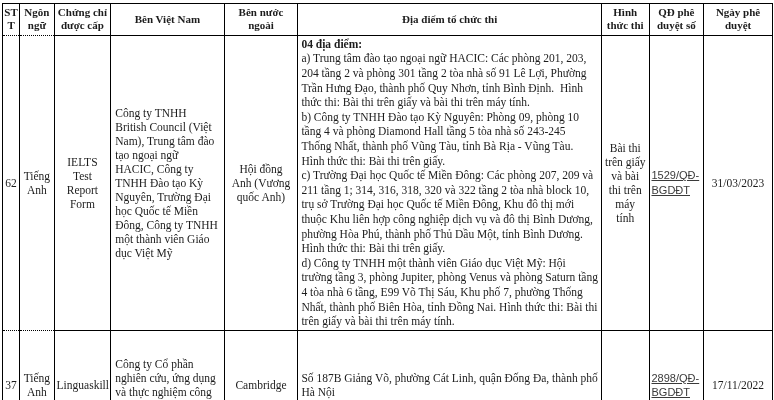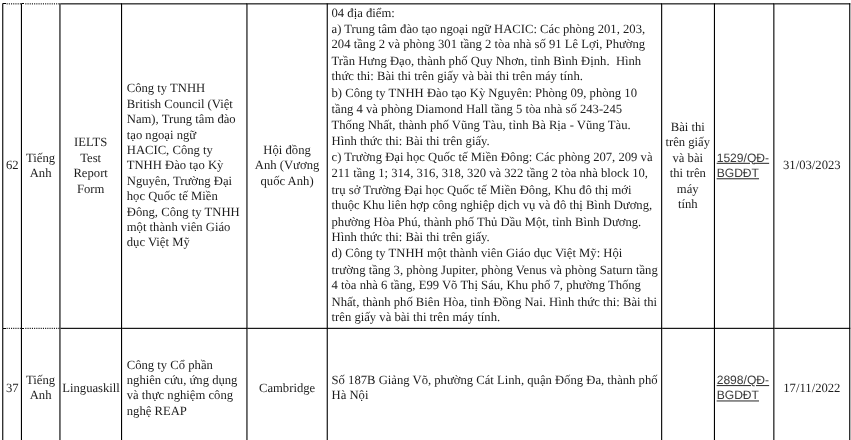--- a/index.html
+++ b/index.html
@@ -47,21 +47,21 @@
   td.loc  {
     vertical-align: top;
     text-align: left;
     padding: 1px 3px 1px 3px;
   }
   td.loc p {
     margin: 0;
     white-space: pre-wrap;
     line-height: 14.6px;
   }
-  td.loc p.bold { font-weight: normal; }
+  td.loc p.bold { font-weight: bold; }
   td.vn { padding: 1px 4px; }
   td.foreign { padding: 1px 7px; font-family: Liberation Serif, serif; }
   td.format { padding: 2px 3px; }
   td.qd { text-align: left; padding: 1px 1px 1px 2px; }
   a.doc-link {
     font-family: "Liberation Sans", sans-serif;
     font-size: 11px;
     color: #3a3a3a;
     text-decoration: underline;
     word-break: break-word;
@@ -77,20 +77,31 @@
       <col style="width:56px">
     <col style="width:112px">
       <col style="width:73px">
       <col style="width:300px">
     <col style="width:47px">
       <col style="width:54px">
       <col style="width:68px">
   </colgroup>
 
   <tbody>
+      <tr class="header-row">
+    <th class="dot-b brk">STT</th>
+    <th class="dot-b">Ngôn ngữ</th>
+    <th>Chứng chỉ được cấp</th>
+    <th>Bên Việt Nam</th>
+    <th>Bên nước ngoài</th>
+    <th>Địa điểm tổ chức thi</th>
+    <th>Hình thức thi</th>
+    <th>QĐ phê duyệt số</th>
+    <th>Ngày phê duyệt</th>
+  </tr>
 
   <tr class="row-main">
     <td class="dot-t dot-b">62</td>
     <td class="dot-t dot-b">Tiếng Anh</td>
     <td>IELTS Test Report Form</td>
     <td class="left vn">Công ty TNHH British Council (Việt Nam), Trung tâm đào tạo ngoại ngữ HACIC, Công ty TNHH Đào tạo Kỳ Nguyên, Trường Đại học Quốc tế Miền Đông, Công ty TNHH một thành viên Giáo dục Việt Mỹ</td>
     <td class="foreign">Hội đồng Anh (Vương quốc Anh)</td>
     <td class="loc">
       <p class="bold">04 địa điểm:</p>
       <p>a) Trung tâm đào tạo ngoại ngữ HACIC: Các phòng 201, 203, 204 tầng 2 và phòng 301 tầng 2 tòa nhà số 91 Lê Lợi, Phường Trần Hưng Đạo, thành phố Quy Nhơn, tỉnh Bình Định.  Hình thức thi: Bài thi trên giấy và bài thi trên máy tính.</p>

